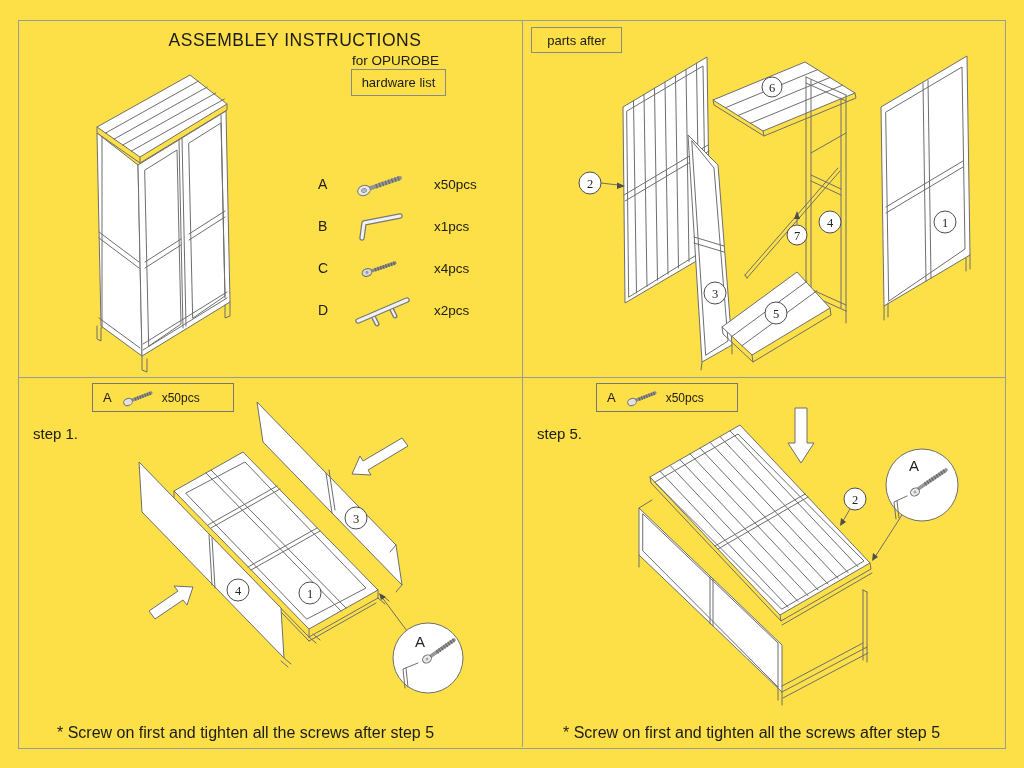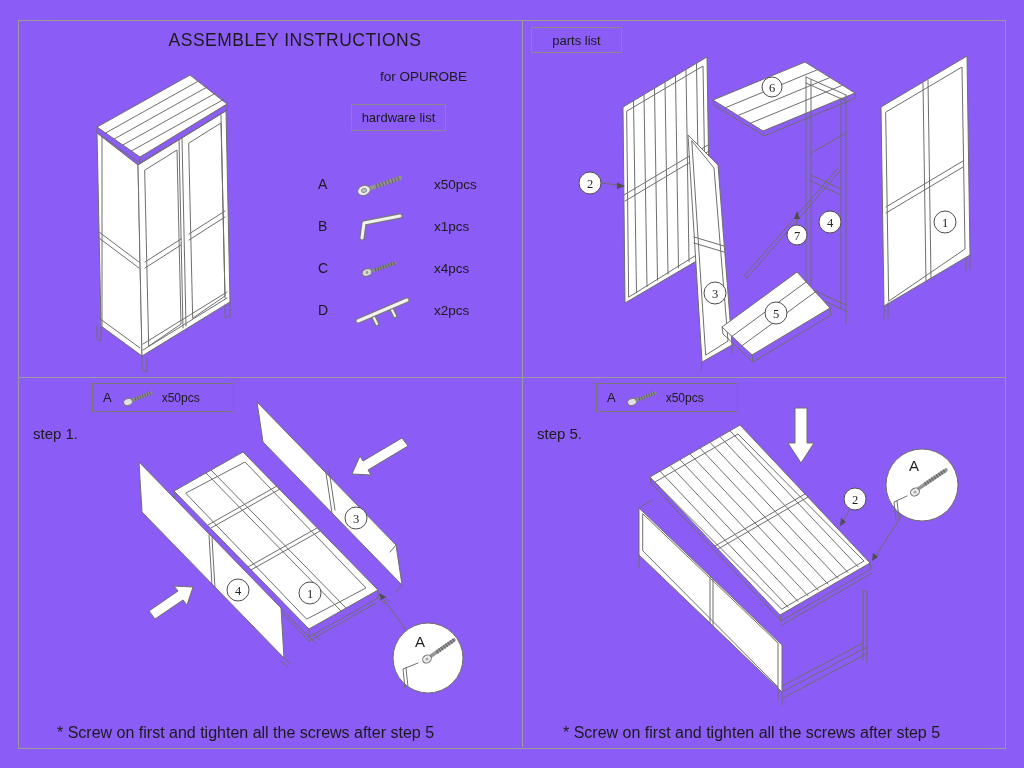--- a/index.html
+++ b/index.html
@@ -1,25 +1,25 @@
 <!DOCTYPE html>
 <html><head>
 <meta charset="utf-8">
 <style>
   html,body{margin:0;padding:0;background:#e8e8e8;}
-  .page{position:relative;width:1024px;height:768px;background:#8b5cf6;
+  .page{position:relative;width:1024px;height:768px;background:#fde047;
         font-family:"Liberation Sans","DejaVu Sans",sans-serif;color:#1b1b1b;overflow:hidden;}
   .abs{position:absolute;}
   .sheet-border{left:18px;top:20px;width:986px;height:727px;border:1px solid #9b9b9b;}
   .vdiv{left:522px;top:20px;width:1px;height:727px;background:#9b9b9b;}
   .hdiv{left:18px;top:377px;width:987px;height:1px;background:#9b9b9b;}
   .title{left:130px;top:30px;width:330px;text-align:center;font-size:17.5px;letter-spacing:.5px;}
-  .subtitle{left:352px;top:69px;font-size:13.5px;margin-left:28px;}
+  .subtitle{left:352px;top:53px;font-size:13.5px;}
   .boxlabel{border:1px solid #8a8a8a;font-size:13px;display:flex;align-items:center;justify-content:center;}
-  .hw-box{left:351px;top:104px;width:93px;height:25px;}
+  .hw-box{left:351px;top:69px;width:93px;height:25px;}
   .pl-box{left:531px;top:27px;width:89px;height:24px;}
   .hw-list{left:318px;top:163px;width:180px;}
   .hw-row{display:grid;grid-template-columns:24px 76px auto;column-gap:8px;align-items:center;height:42px;}
   .hw-id{font-size:14px;}
   .hw-qty{font-size:13.5px;}
   .step-label{font-size:15px;margin-top:36px;}
   .badge{border:1px solid #777;height:27px;display:flex;align-items:center;gap:7px;padding:0 10px;}
   .badge .bid{font-size:13px;}
   .badge .bqty{font-size:12px;}
   .footnote{font-size:16px;}
@@ -121,21 +121,21 @@
         <line class="peg2" x1="23" y1="23" x2="27" y2="31"></line>
         <line class="peg1" x1="41" y1="15" x2="45" y2="23"></line>
         <line class="peg2" x1="41" y1="15" x2="45" y2="23"></line>
         <line class="tool1" x1="8" y1="28" x2="57" y2="7"></line>
         <line class="tool2" x1="8" y1="28" x2="57" y2="7"></line>
       </svg>
       <span class="hw-qty">x2pcs</span>
     </div>
   </div>
 
-  <div class="abs boxlabel pl-box">parts list</div>
+  <div class="abs boxlabel pl-box">parts after</div>
 
   <svg class="abs" style="left:530px;top:25px" width="480" height="350" viewBox="0 0 480 350">
 
     <g>
       <polygon class="lnf" points="93,82 177,32 180,228 95,278"></polygon>
       <polygon class="ln" points="97,86 173,41 176,224 99,272"></polygon>
       <line class="ln" x1="103.5" y1="75.8" x2="106.5" y2="267.8"></line>
       <line class="ln" x1="114" y1="69.5" x2="117" y2="261.5"></line>
       <line class="ln" x1="124.5" y1="63.2" x2="127.5" y2="255.2"></line>
       <line class="ln" x1="135" y1="57" x2="138" y2="249"></line>

